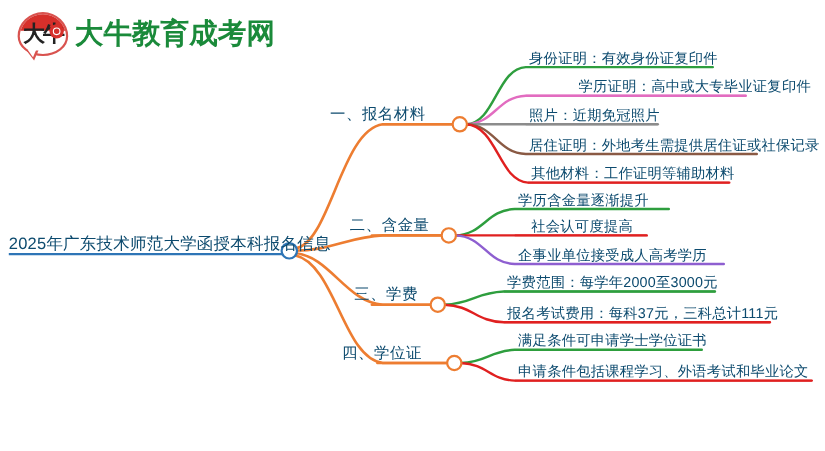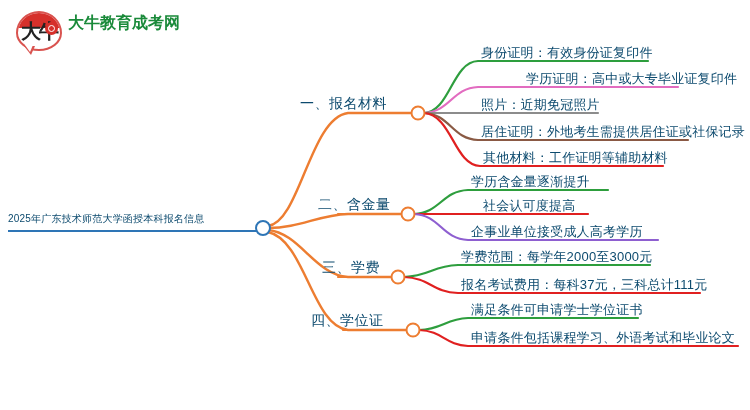--- a/index.html
+++ b/index.html
@@ -102,21 +102,21 @@
     height: 7px;
     border: 1.5px solid #ffffff;
     border-radius: 50%;
     box-sizing: border-box;
     z-index: 5;
   }
   #logo-title {
     position: absolute;
     left: 54px;
     top: 5px;
-    font-size: 16px;
+    font-size: 26px;
     font-weight: bold;
     color: #1a8a3a;
     letter-spacing: 0px;
     white-space: nowrap;
   }
   #logo-sub {
     position: absolute;
     left: 56px;
     top: 31px;
     font-size: 13px;
@@ -137,21 +137,21 @@
 
   
   .node-text {
     position: absolute;
     white-space: nowrap;
     color: #0c4a6e;
   }
   #root-label {
     left: 8px;
     top: 212px;
-    font-size: 10px;
+    font-size: 15px;
     letter-spacing: 0.2px;
   }
   .branch-label {
     font-size: 14px;
     letter-spacing: 0.5px;
   }
   .leaf-label {
     font-size: 13px;
     letter-spacing: 0.2px;
   }

